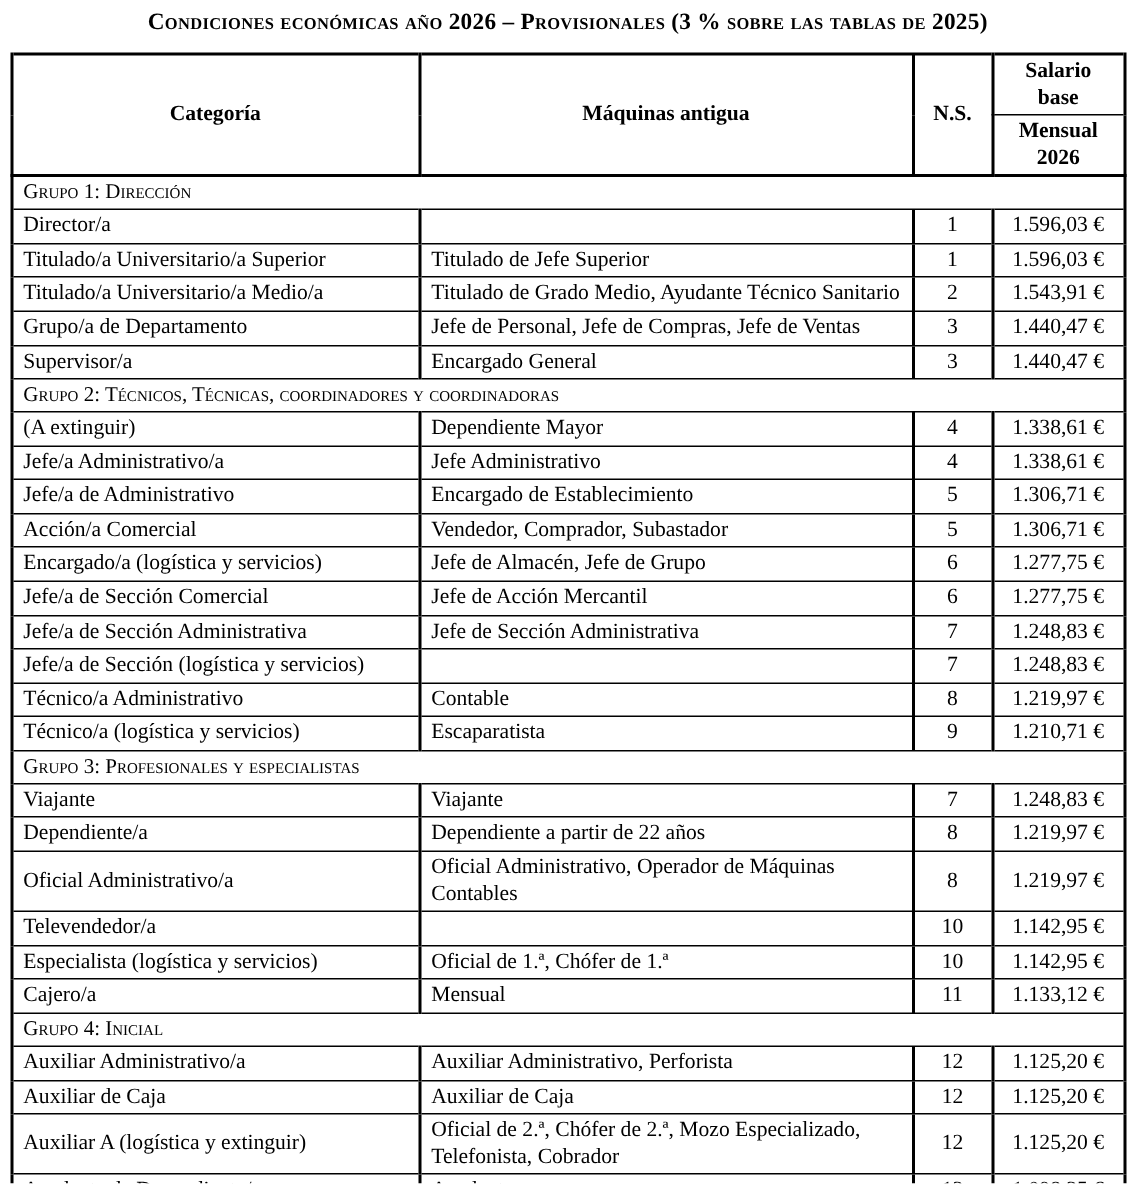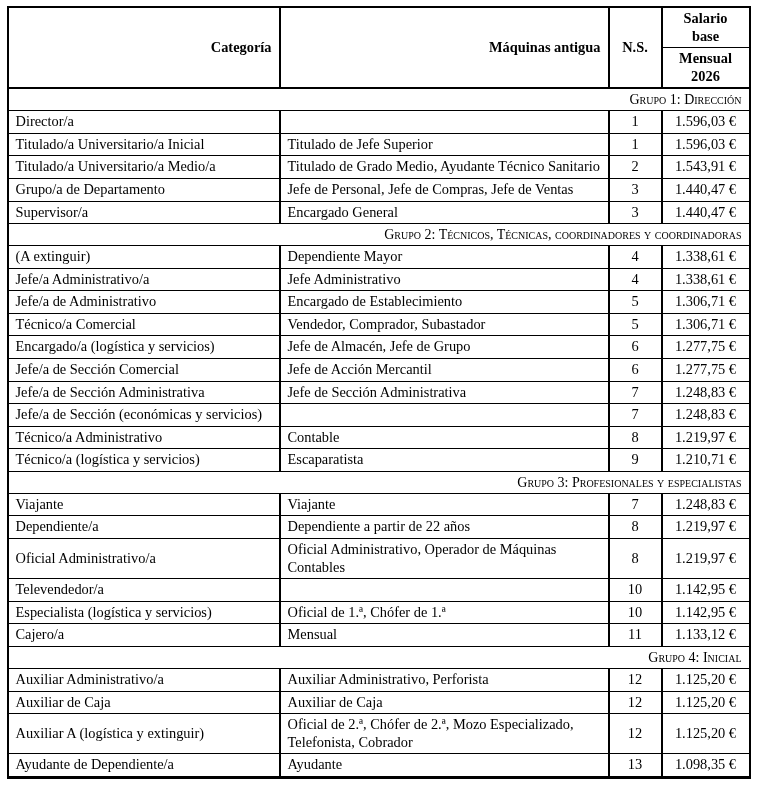--- a/index.html
+++ b/index.html
@@ -41,50 +41,50 @@
     border: solid #000;
     border-width: 1px 2px;
     padding: 2px 7px;
     font-size: 14.4px;
     line-height: 1.22;
     vertical-align: middle;
     overflow: hidden;
   }
   thead th {
     font-weight: bold;
-    text-align: right;
+    text-align: center;
     border-bottom-width: 2px;
   }
   thead th.center { text-align: center; }
   .th-salario-top {
     border-bottom-width: 1px;
     height: 20px;
   }
   .th-salario-sub {
     white-space: pre-line;
     height: 32px;
     font-family: Liberation Serif, serif;
   }
   tbody td { height: 17px; }
   tr.group-row td {
     font-variant: small-caps;
     font-size: 14px;
     height: 14px;
     padding: 2px 7px;
-    text-align: right;
   }
   td.ns-cell, td.salario-cell {
     text-align: center;
     white-space: nowrap;
   }
 </style>
 </head>
 <body>
 
 <div class="page">
+  <h1 class="title">Condiciones económicas año 2026 – Provisionales (3 % sobre las tablas de 2025)</h1>
 
   <table class="salary-table">
     <colgroup>
       <col class="c-cat">
         <col class="c-ant">
         <col class="c-ns">
         <col class="c-sal">
     </colgroup>
     <thead>
       <tr>
@@ -102,21 +102,21 @@
         <tr class="group-row">
           <td colspan="4">Grupo 1: Dirección</td>
         </tr>
         <tr>
           <td class="categoria-cell">Director/a</td>
           <td class="categoria-antigua-cell"></td>
           <td class="ns-cell">1</td>
           <td class="salario-cell">1.596,03 €</td>
         </tr>
         <tr>
-          <td class="categoria-cell">Titulado/a Universitario/a Inicial</td>
+          <td class="categoria-cell">Titulado/a Universitario/a Superior</td>
           <td class="categoria-antigua-cell">Titulado de Jefe Superior</td>
           <td class="ns-cell">1</td>
           <td class="salario-cell">1.596,03 €</td>
         </tr>
         <tr>
           <td class="categoria-cell">Titulado/a Universitario/a Medio/a</td>
           <td class="categoria-antigua-cell">Titulado de Grado Medio, Ayudante Técnico Sanitario</td>
           <td class="ns-cell">2</td>
           <td class="salario-cell">1.543,91 €</td>
         </tr>
@@ -147,21 +147,21 @@
           <td class="ns-cell">4</td>
           <td class="salario-cell">1.338,61 €</td>
         </tr>
         <tr>
           <td class="categoria-cell">Jefe/a de Administrativo</td>
           <td class="categoria-antigua-cell">Encargado de Establecimiento</td>
           <td class="ns-cell">5</td>
           <td class="salario-cell">1.306,71 €</td>
         </tr>
         <tr>
-          <td class="categoria-cell">Técnico/a Comercial</td>
+          <td class="categoria-cell">Acción/a Comercial</td>
           <td class="categoria-antigua-cell">Vendedor, Comprador, Subastador</td>
           <td class="ns-cell">5</td>
           <td class="salario-cell">1.306,71 €</td>
         </tr>
         <tr>
           <td class="categoria-cell">Encargado/a (logística y servicios)</td>
           <td class="categoria-antigua-cell">Jefe de Almacén, Jefe de Grupo</td>
           <td class="ns-cell">6</td>
           <td class="salario-cell">1.277,75 €</td>
         </tr>
@@ -171,21 +171,21 @@
           <td class="ns-cell">6</td>
           <td class="salario-cell">1.277,75 €</td>
         </tr>
         <tr>
           <td class="categoria-cell">Jefe/a de Sección Administrativa</td>
           <td class="categoria-antigua-cell">Jefe de Sección Administrativa</td>
           <td class="ns-cell">7</td>
           <td class="salario-cell">1.248,83 €</td>
         </tr>
         <tr>
-          <td class="categoria-cell">Jefe/a de Sección (económicas y servicios)</td>
+          <td class="categoria-cell">Jefe/a de Sección (logística y servicios)</td>
           <td class="categoria-antigua-cell"></td>
           <td class="ns-cell">7</td>
           <td class="salario-cell">1.248,83 €</td>
         </tr>
         <tr>
           <td class="categoria-cell">Técnico/a Administrativo</td>
           <td class="categoria-antigua-cell">Contable</td>
           <td class="ns-cell">8</td>
           <td class="salario-cell">1.219,97 €</td>
         </tr>

